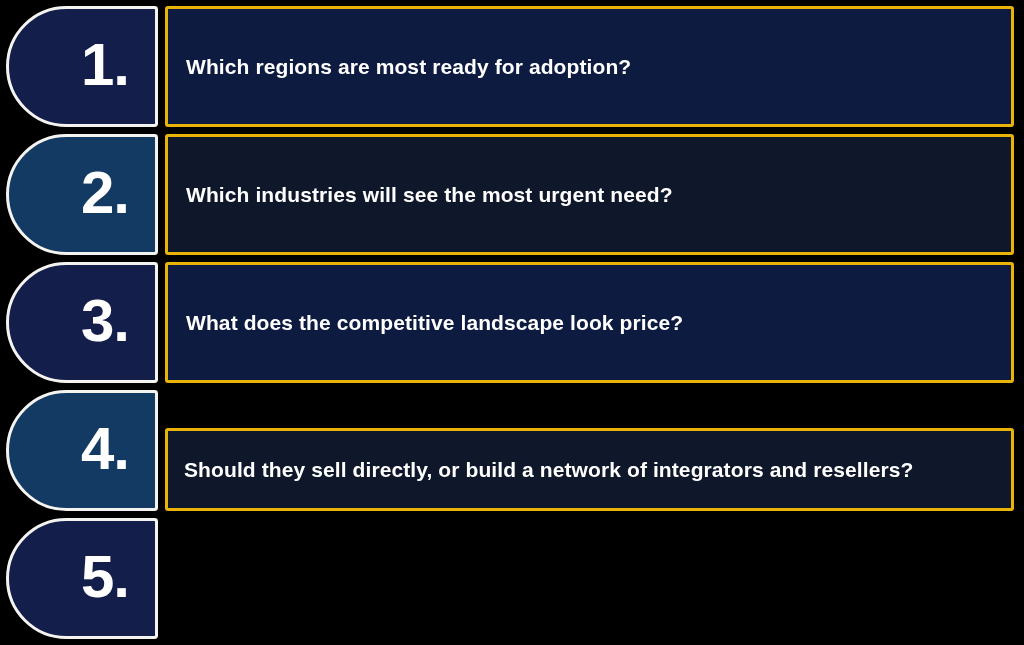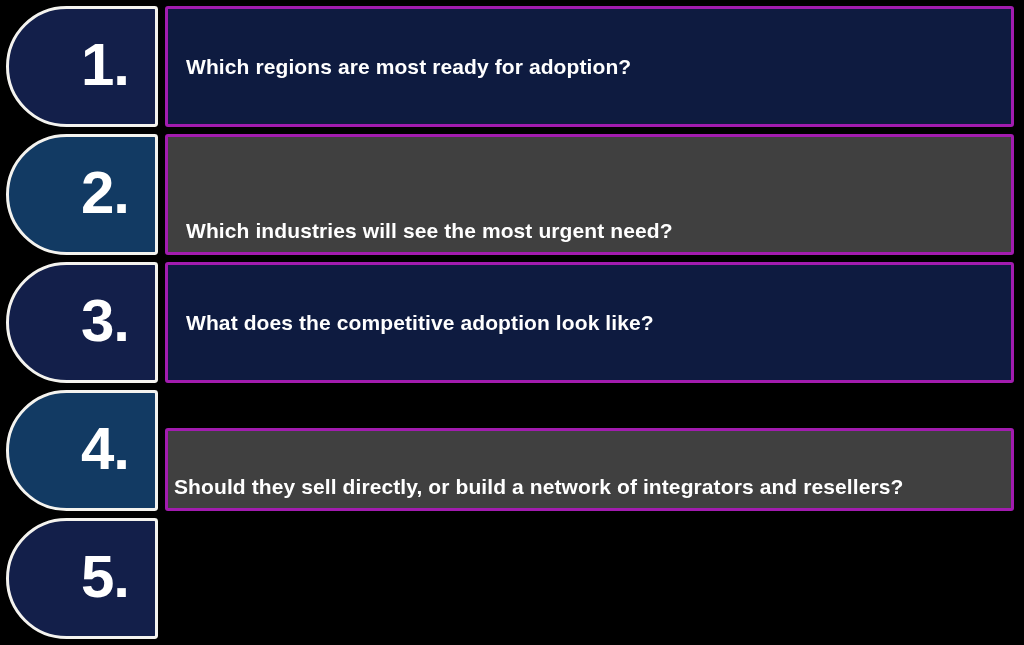--- a/index.html
+++ b/index.html
@@ -59,45 +59,45 @@
     letter-spacing: -1px;
     white-space: nowrap;
     padding-bottom: 4px;
   }
 
   
   .panel {
     position: relative;
     flex: 1 1 auto;
     box-sizing: border-box;
-    border: 3px solid #a21caf;
+    border: 3px solid #eab308;
     border-radius: 3px;
     display: flex;
     flex-direction: column;
     justify-content: center;
     padding: 6px 20px 6px 18px;
     overflow: hidden;
   }
 
   .panel-text {
     color: #ffffff;
     font-size: 21px;
     font-weight: 700;
     line-height: 1.42;
     letter-spacing: 0.1px;
   }
 
   
   .tone-dark  .badge  { background: #131f4a; }
   .tone-dark  .panel  { background: #0e1b40; }
   .tone-light .badge  { background: #123a63; }
-  .tone-light .panel  { background: #404040; justify-content: flex-end; }
+  .tone-light .panel  { background: #0f172a; }
 
   
-  .row-4 .panel { padding-left: 6px; margin-top: 38px; }
+  .row-4 .panel { padding-left: 16px; margin-top: 38px; }
 </style>
 </head>
 <body>
 
 <div id="board">
 
   <div class="row row-1 tone-dark">
     <div class="badge">
       <span class="badge-number">1.</span>
     </div>
@@ -113,21 +113,21 @@
     <div class="panel">
       <span class="panel-text">Which industries will see the most urgent need?</span>
     </div>
   </div>
 
   <div class="row row-3 tone-dark">
     <div class="badge">
       <span class="badge-number">3.</span>
     </div>
     <div class="panel">
-      <span class="panel-text">What does the competitive adoption look like?</span>
+      <span class="panel-text">What does the competitive landscape look price?</span>
     </div>
   </div>
 
   <div class="row row-4 tone-light">
     <div class="badge">
       <span class="badge-number">4.</span>
     </div>
     <div class="panel">
       <span class="panel-text">Should they sell directly, or build a network of integrators and resellers?</span>
     </div>

